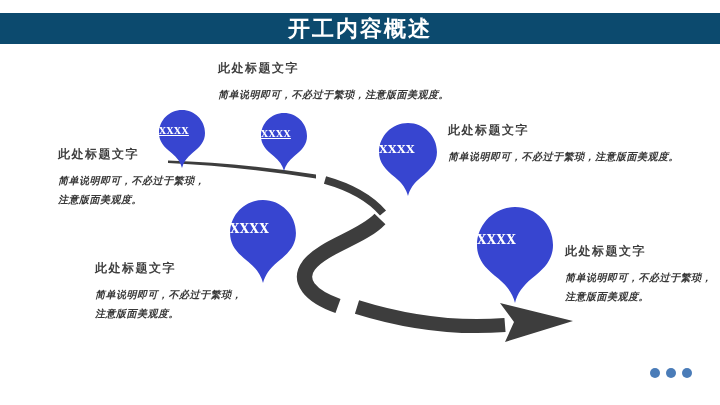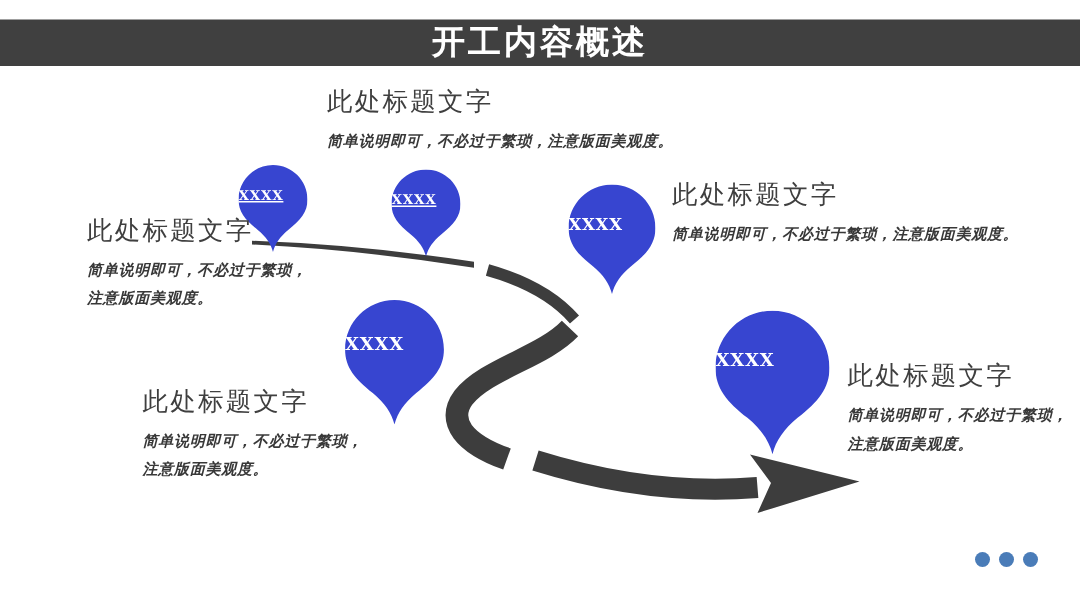--- a/index.html
+++ b/index.html
@@ -3,21 +3,21 @@
 <meta charset="utf-8">
 <style>
   html,body{margin:0;padding:0;background:#ffffff;}
   .slide{
     position:relative;width:720px;height:405px;background:#ffffff;overflow:hidden;
     font-family:"DejaVu Serif","Liberation Serif",serif;
   }
   
   .title-bar{
     position:absolute;left:0;top:13px;width:720px;height:31px;
-    background:#404040;display:flex;align-items:center;justify-content:center;
+    background:#0c4a6e;display:flex;align-items:center;justify-content:center;
   }
   .title-bar h1{
     margin:0;color:#ffffff;font-size:22px;font-weight:bold;letter-spacing:2px;line-height:31px;
   }
   
   .road{position:absolute;left:0;top:0;width:720px;height:405px;z-index:1;}
   
   .pin{position:absolute;z-index:2;}
   .pin svg{display:block;}
   .pin .pin-label{
@@ -31,21 +31,21 @@
   .pin-2 .pin-label{font-size:9px;}
   .pin-3{left:379px;top:123px;width:58px;height:73px;}
   .pin-3 .pin-label{font-size:11px;}
   .pin-4{left:230px;top:200px;width:66px;height:83px;}
   .pin-4 .pin-label{font-size:12px;}
   .pin-5{left:477px;top:207px;width:76px;height:96px;}
   .pin-5 .pin-label{font-size:12px;}
   
   .block{position:absolute;z-index:3;}
   .block .blk-title{
-    margin:0;font-size:17px;font-weight:normal;color:#3f3f3f;letter-spacing:1.5px;line-height:20px;
+    margin:0;font-size:12px;font-weight:bold;color:#3f3f3f;letter-spacing:1.5px;line-height:20px;
   }
   .block .blk-desc{
     margin-top:7px;font-size:10px;font-weight:bold;color:#383838;letter-spacing:0.5px;line-height:19px;font-style:italic;
   }
   .block .desc-line{display:block;white-space:nowrap;}
   .block-top{left:218px;top:58px;}
   .block-left{left:58px;top:144px;}
   .block-right{left:448px;top:120px;}
   .block-bottomleft{left:95px;top:258px;}
   .block-bottomright{left:565px;top:241px;}

